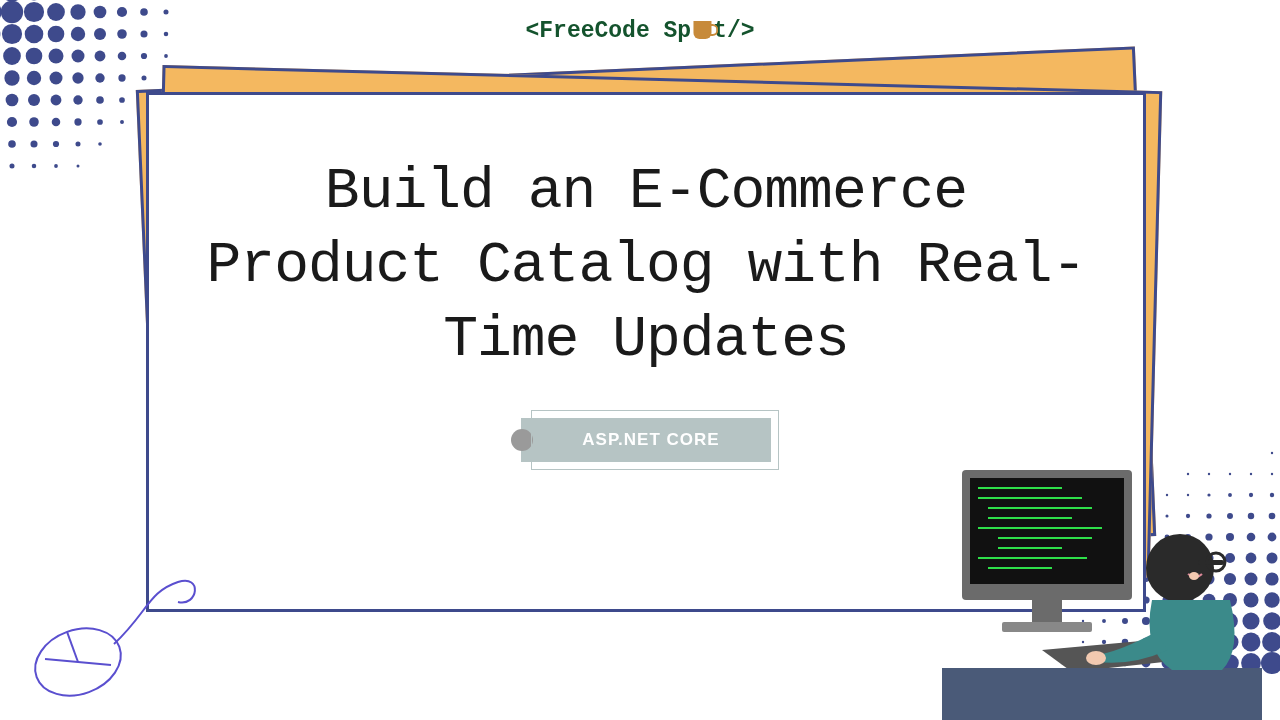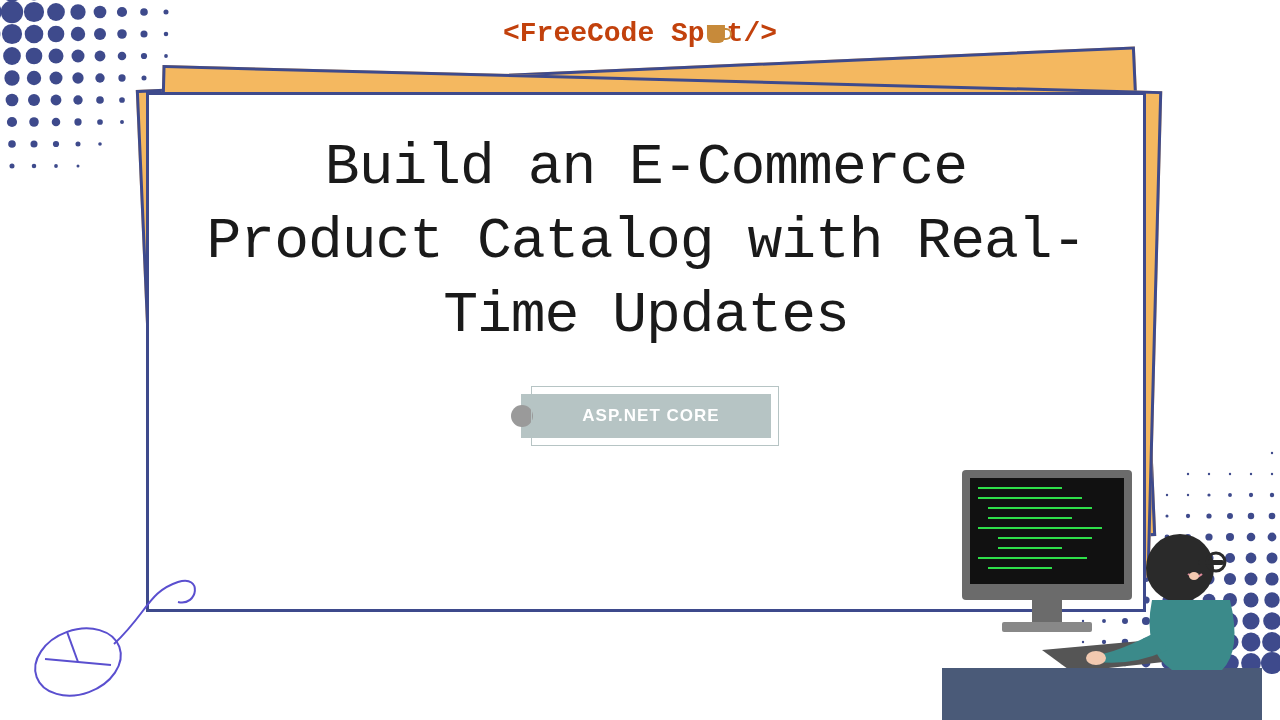--- a/index.html
+++ b/index.html
@@ -18,22 +18,22 @@
   .halftone.br { bottom: 30px; right: -10px; width: 270px; height: 300px; }
 
   
   .logo {
     position: absolute;
     top: 18px;
     left: 50%;
     transform: translateX(-50%);
     font-family: "Courier New", monospace;
     font-weight: bold;
-    font-size: 28px;
-    color: #c2410c;
+    font-size: 23px;
+    color: #14532d;
   }
   .logo .cup {
     display: inline-block;
     width: 18px; height: 18px;
     background: #c78a3a;
     border-radius: 0 0 6px 6px;
     vertical-align: -2px;
     position: relative;
     margin: 0 2px;
   }
@@ -64,21 +64,21 @@
     background: #f4b860;
     transform: rotate(1.5deg);
   }
   .card-front {
     top: 92px; left: 146px;
     width: 1000px; height: 520px;
     background: #ffffff;
     display: flex;
     flex-direction: column;
     align-items: center;
-    padding-top: 36px;
+    padding-top: 60px;
   }
 
   .title {
     font-family: "Courier New", monospace;
     font-size: 58px;
     line-height: 1.28;
     text-align: center;
     color: #1a1a1a;
     max-width: 900px;
     letter-spacing: -1px;

